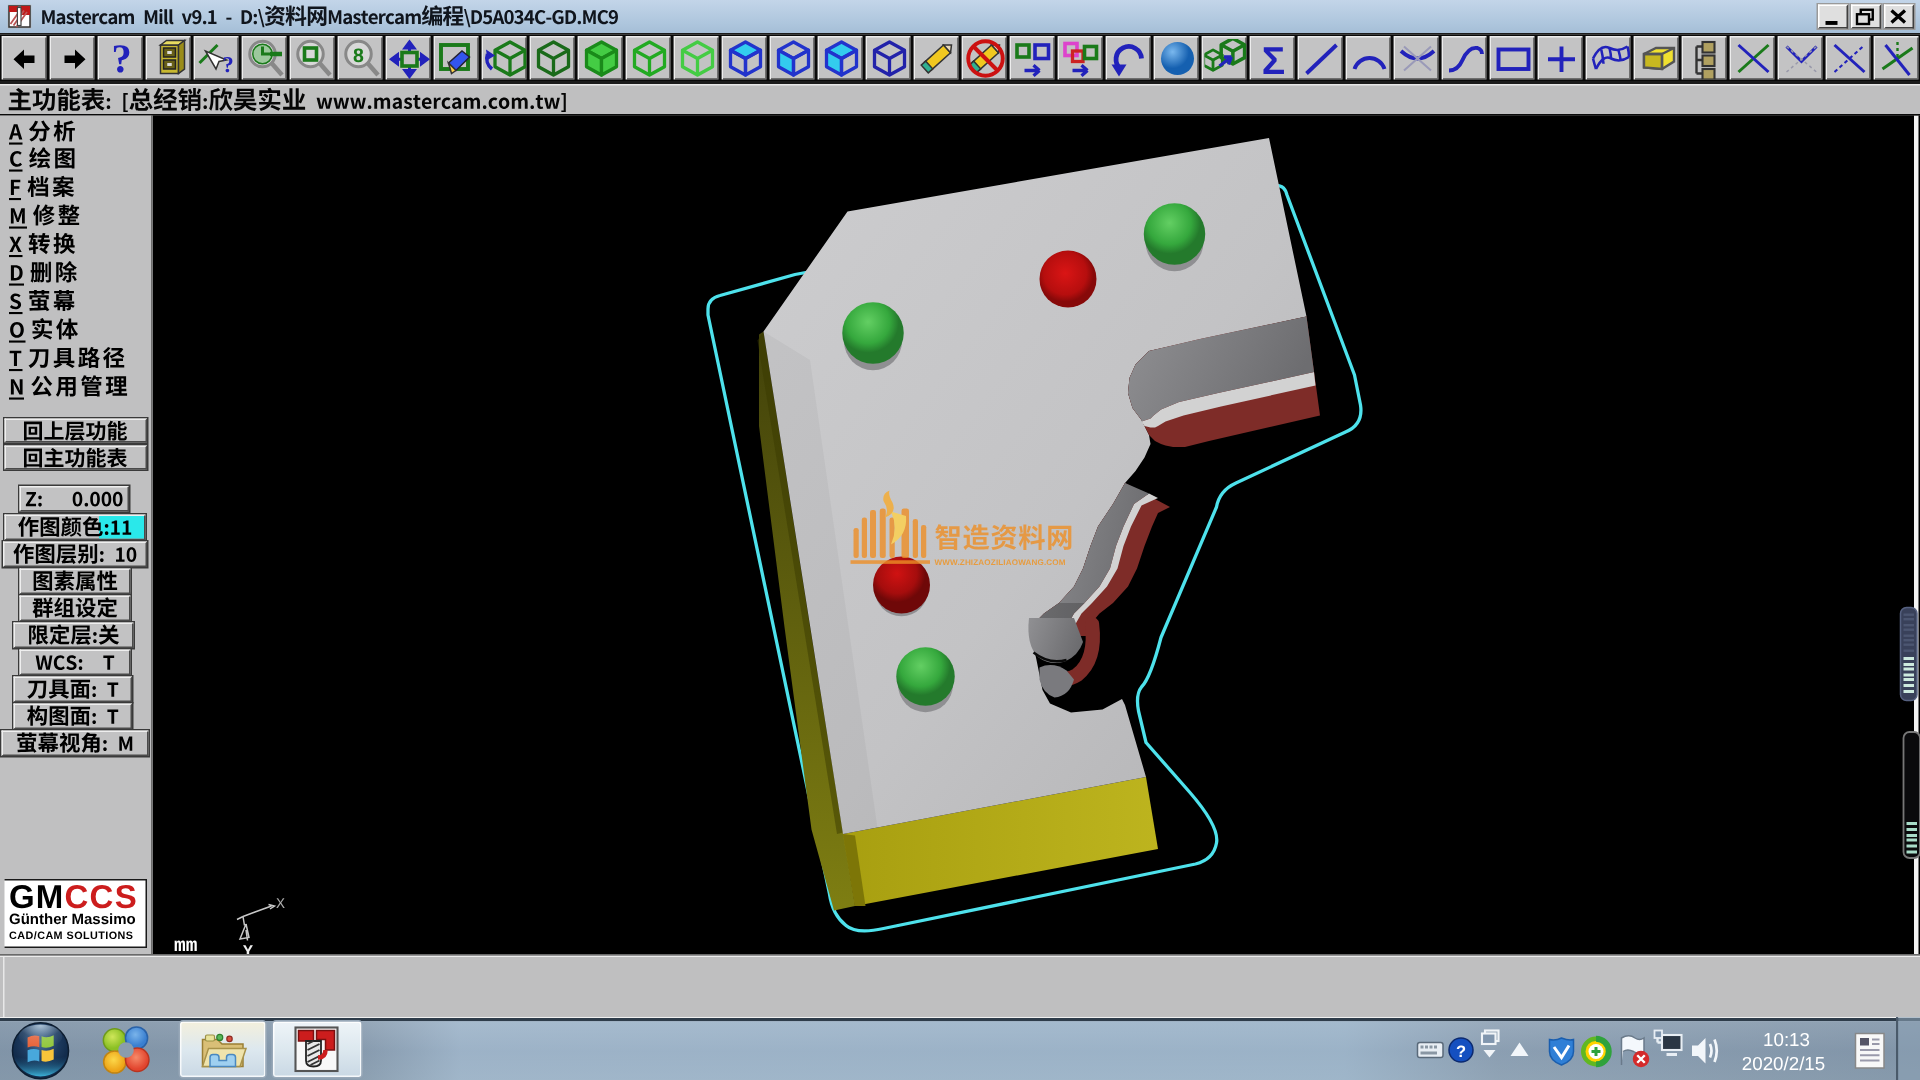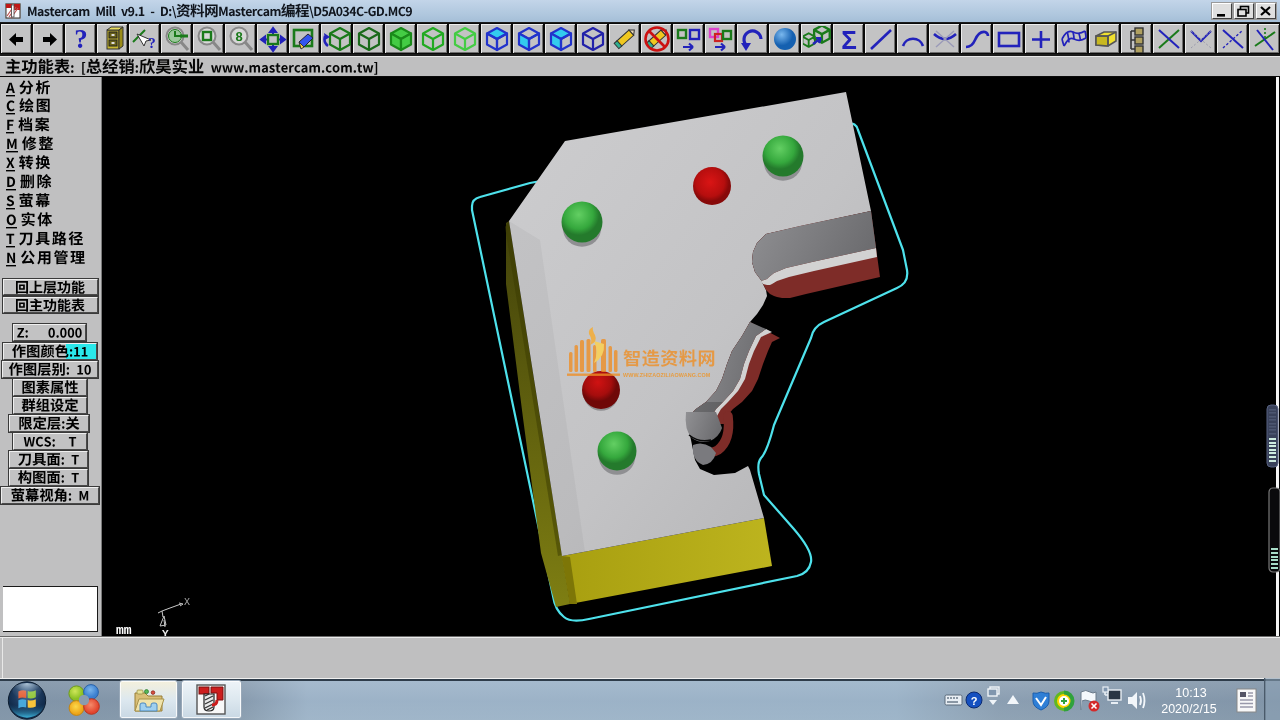--- a/index.html
+++ b/index.html
@@ -654,20 +654,25 @@
       <g fill="#000">
         <use href="#g8424" transform="translate(9.7 13.5) scale(0.01430)"></use>
         <use href="#g5E55" transform="translate(24.0 13.5) scale(0.01430)"></use>
         <use href="#g89C6" transform="translate(38.3 13.5) scale(0.01430)"></use>
         <use href="#g89D2" transform="translate(52.6 13.5) scale(0.01430)"></use>
         <use href="#g003A" transform="translate(66.9 13.5) scale(0.01280)"></use>
         <use href="#g004D" transform="translate(77.4 13.5) scale(0.01280)"></use>
       </g>
     </svg>
 <div class="abs" style="left:3px;top:586px;width:95px;height:46px;background:#fff;border:1px solid #1a1a1a;border-left:none"></div>
+<div class="abs" style="left:6px;top:588px;width:92px;height:44px;color:#000;overflow:hidden">
+<div style="font-size:22px;font-weight:bold;letter-spacing:0.8px;line-height:20px;font-family:'Liberation Sans'">GM<span style="color:#cc1d1d">CCS</span></div>
+<div style="font-size:10px;font-weight:bold;line-height:10px;margin-top:1px">Günther Massimo</div>
+<div style="font-size:7.2px;font-weight:bold;line-height:9px;letter-spacing:0.3px">CAD/CAM SOLUTIONS</div>
+</div>
 <div class="abs" style="left:0;top:636px;width:1280px;height:42px;background:#bfbfc0;border-top:1px solid #6a6a6a;box-shadow:inset 0 1px 0 #ececec"></div>
 <div class="abs" style="left:2px;top:638px;width:1px;height:40px;background:#e8e8e8"></div>
 <svg class="abs" style="left:102px;top:77px" width="1178" height="559" viewBox="102 77 1178 559">
       <defs>
         <linearGradient id="topf" x1="0" y1="0" x2="1" y2="1">
           <stop offset="0" stop-color="#cdcdcf"></stop>
           <stop offset="0.55" stop-color="#c3c3c5"></stop>
           <stop offset="1" stop-color="#b2b2b4"></stop>
         </linearGradient>
         <linearGradient id="yel" x1="0" y1="0" x2="1" y2="0">

